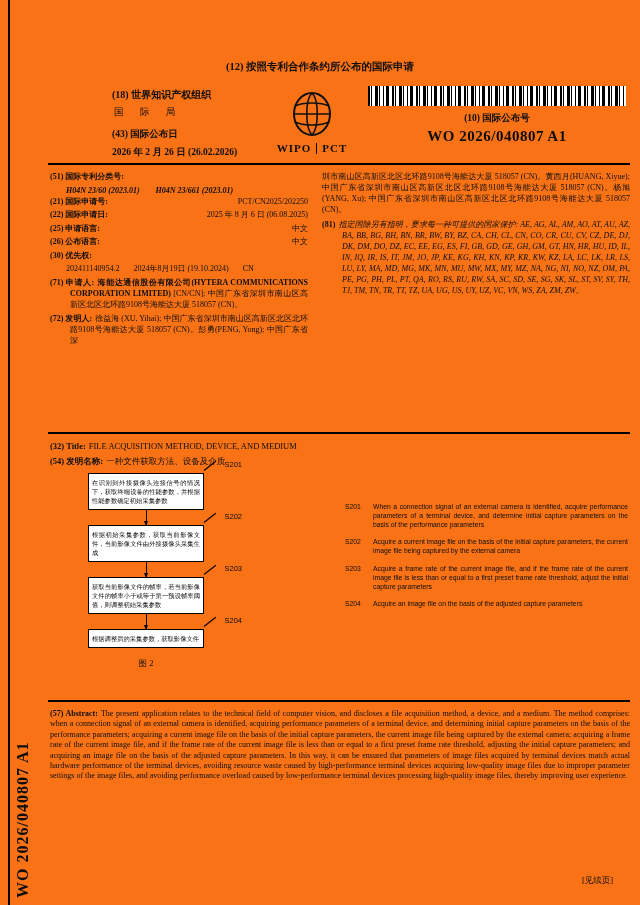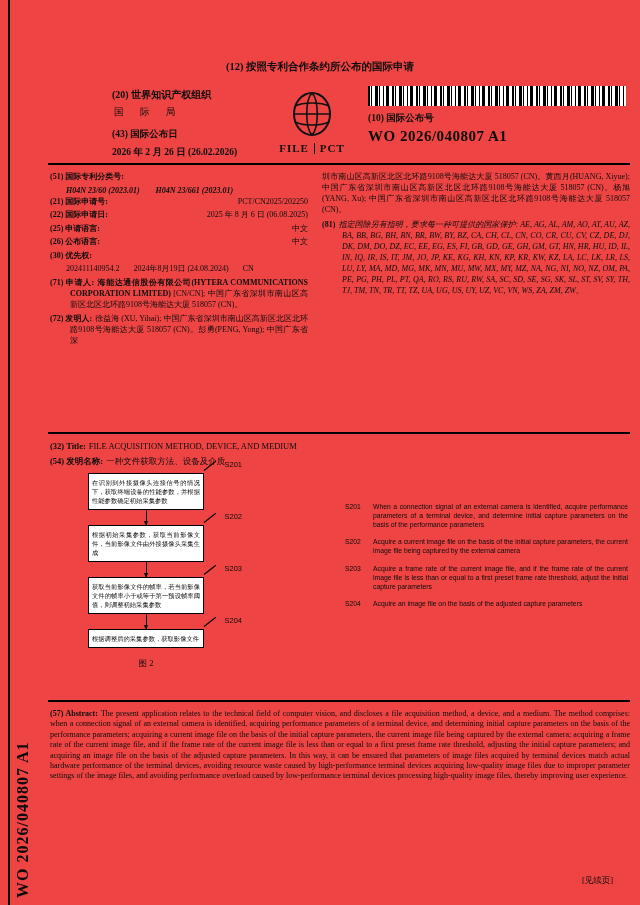--- a/index.html
+++ b/index.html
@@ -1,18 +1,18 @@
 <!DOCTYPE html>
 <html><head>
 <meta charset="utf-8">
 <style>
   * { margin:0; padding:0; box-sizing:border-box; }
   html,body { width:640px; height:905px; }
   body { background:#fff; color:#0d0d0d; font-family:"Liberation Serif", serif; position:relative; overflow:hidden; }
-  .page { position:absolute; inset:0; background:#ef4444; }
+  .page { position:absolute; inset:0; background:#f97316; }
   .left-edge { position:absolute; left:8px; top:0; width:2px; height:905px; background:#000; }
   .b { font-weight:bold; }
   .i { font-style:italic; }
   .lbl { font-weight:bold; margin-right:3px; }
 
   .pub-type { position:absolute; top:60px; left:0; width:100%; text-align:center; font-size:10.5px; font-weight:bold; }
 
   .org-block { position:absolute; top:88px; left:112px; width:190px; }
   .org-name { font-size:10px; font-weight:bold; }
   .org-bureau { font-size:9.5px; letter-spacing:7px; margin-top:4px; margin-left:2px; }
@@ -21,21 +21,21 @@
 
   .logo-block { position:absolute; top:90px; left:266px; width:92px; text-align:center; }
   .logo-block svg { display:block; margin:0 auto; }
   .logo-wordmark { margin-top:3px; display:inline-flex; align-items:center; gap:5px; font-size:11px; font-weight:bold; letter-spacing:1px; }
   .logo-divider { width:1px; height:11px; background:#000; display:inline-block; }
 
   .barcode { position:absolute; left:368px; top:86px; width:258px; height:20px;
     background:
       repeating-linear-gradient(90deg,#000 0 2px,#fff 2px 3px,#000 3px 4px,#fff 4px 7px,#000 7px 10px,#fff 10px 11px,#000 11px 12px,#fff 12px 15px,#000 15px 16px,#fff 16px 18px,#000 18px 21px,#fff 21px 24px); }
 
-  .pubno-block { position:absolute; left:368px; top:112px; width:258px; }
+  .pubno-block { position:absolute; left:368px; top:112px; width:258px; text-align:center; }
   .pubno-label { font-size:9.5px; font-weight:bold; }
   .pubno { font-size:15px; font-weight:bold; letter-spacing:0.5px; margin-top:3px; }
 
   .rule { position:absolute; left:48px; width:582px; height:2px; background:#000; }
   .rule1 { top:163px; }
   .rule2 { top:432px; height:1.5px; }
   .rule3 { top:700px; height:1.5px; }
 
   .biblio { position:absolute; top:171px; left:50px; width:580px; height:259px; font-size:8px; line-height:11px; }
   .col-l { position:absolute; left:0; top:0; width:258px; }
@@ -74,39 +74,39 @@
 </style>
 </head>
 <body>
 
 <div class="page">
   <div class="left-edge"></div>
 
   <div class="pub-type">(12) 按照专利合作条约所公布的国际申请</div>
 
   <div class="org-block">
-    <div class="org-name">(20) 世界知识产权组织</div>
+    <div class="org-name">(18) 世界知识产权组织</div>
     <div class="org-bureau">国 际 局</div>
     <div class="pub-date-label">(43) 国际公布日</div>
     <div class="pub-date">2026 年 2 月 26 日 (26.02.2026)</div>
   </div>
 
   <div class="logo-block">
     <span>
       <svg width="46" height="48" viewBox="0 0 46 48" fill="none">
         <ellipse cx="23" cy="24" rx="18" ry="21" stroke="#111" stroke-width="2"></ellipse>
         <path d="M23 3 C16 10 16 38 23 45" stroke="#111" stroke-width="1.6"></path>
         <path d="M23 3 C30 10 30 38 23 45" stroke="#111" stroke-width="1.6"></path>
         <path d="M6 16 C14 12 32 12 40 16" stroke="#111" stroke-width="1.6"></path>
         <path d="M5 24 L41 24" stroke="#111" stroke-width="1.6"></path>
         <path d="M6 32 C14 36 32 36 40 32" stroke="#111" stroke-width="1.6"></path>
       </svg>
     </span>
     <div class="logo-wordmark">
-      <span>FILE</span>
+      <span>WIPO</span>
       <span class="logo-divider"></span>
       <span>PCT</span>
     </div>
   </div>
 
   <div class="barcode"></div>
 
   <div class="pubno-block">
     <div class="pubno-label">(10) 国际公布号</div>
     <div class="pubno">WO 2026/040807 A1</div>
@@ -133,21 +133,21 @@
         <span class="b">(25) 申请语言:</span>
         <span>中文</span>
       </div>
       <div class="entry-flex">
         <span class="b">(26) 公布语言:</span>
         <span>中文</span>
       </div>
       <div class="entry b">(30) 优先权:</div>
       <div class="priority-values">
         <span>202411140954.2</span>
-        <span>2024年8月19日 (24.08.2024)</span>
+        <span>2024年8月19日 (19.10.2024)</span>
         <span>CN</span>
       </div>
       <p class="hang"><span class="lbl">(71) 申请人:</span><span class="b">海能达通信股份有限公司(HYTERA COMMUNICATIONS CORPORATION LIMITED)</span><span> [CN/CN]; 中国广东省深圳市南山区高新区北区北环路9108号海能达大厦 518057 (CN)。</span></p>
       <p class="hang"><span class="lbl">(72) 发明人:</span><span>徐益海 (XU, Yihai); 中国广东省深圳市南山区高新区北区北环路9108号海能达大厦 518057 (CN)。彭勇(PENG, Yong); 中国广东省深</span></p>
     </div>
     <div class="col-r">
       <p class="just">圳市南山区高新区北区北环路9108号海能达大厦 518057 (CN)。黄西月(HUANG, Xiyue); 中国广东省深圳市南山区高新区北区北环路9108号海能达大厦 518057 (CN)。杨旭 (YANG, Xu); 中国广东省深圳市南山区高新区北区北环路9108号海能达大厦 518057 (CN)。</p>
       <p class="hang"><span class="lbl">(81)</span><span class="i">指定国除另有指明，要求每一种可提供的国家保护:</span> <span class="i">AE, AG, AL, AM, AO, AT, AU, AZ, BA, BB, BG, BH, BN, BR, BW, BY, BZ, CA, CH, CL, CN, CO, CR, CU, CV, CZ, DE, DJ, DK, DM, DO, DZ, EC, EE, EG, ES, FI, GB, GD, GE, GH, GM, GT, HN, HR, HU, ID, IL, IN, IQ, IR, IS, IT, JM, JO, JP, KE, KG, KH, KN, KP, KR, KW, KZ, LA, LC, LK, LR, LS, LU, LY, MA, MD, MG, MK, MN, MU, MW, MX, MY, MZ, NA, NG, NI, NO, NZ, OM, PA, PE, PG, PH, PL, PT, QA, RO, RS, RU, RW, SA, SC, SD, SE, SG, SK, SL, ST, SV, SY, TH, TJ, TM, TN, TR, TT, TZ, UA, UG, US, UY, UZ, VC, VN, WS, ZA, ZM, ZW。</span></p>
     </div>
   </div>

